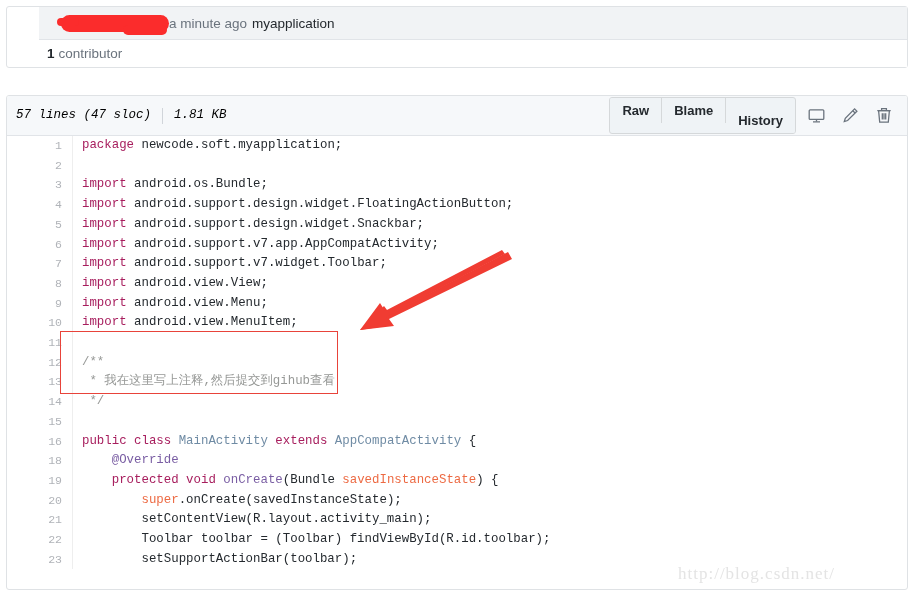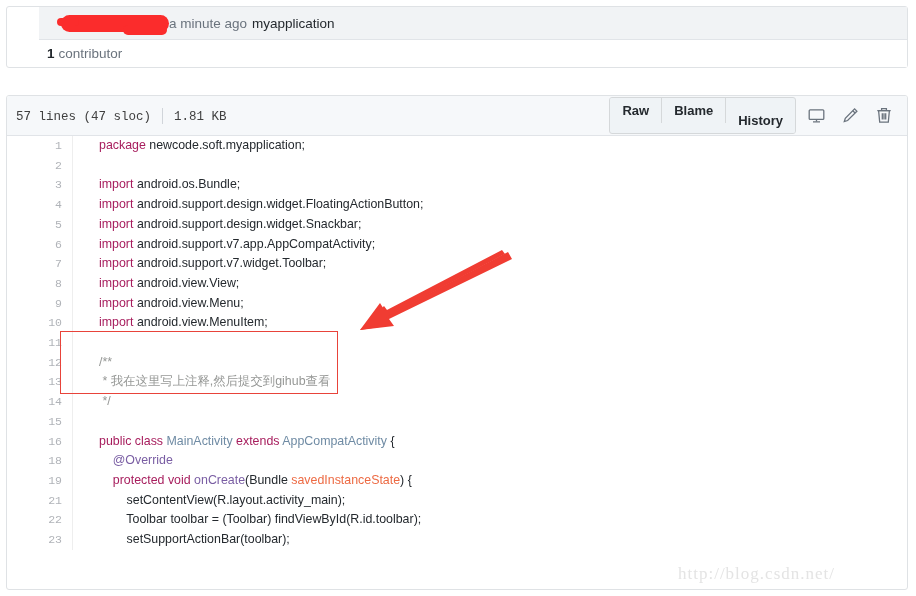--- a/index.html
+++ b/index.html
@@ -108,23 +108,24 @@
     background: #f6f8fa;
     border-bottom: 1px solid #e1e4e8;
     display: flex;
     align-items: center;
     padding: 0 9px;
     box-sizing: border-box;
   }
   .blob-meta {
     font-family: "Liberation Mono", monospace;
     font-size: 12.5px;
-    color: #404040;
-    display: flex;
-    align-items: flex-end;
+    color: #000000;
+    display: flex;
+    align-items: flex-start;
+    font-style: italic;
   }
   .meta-sep {
     display: inline-block;
     width: 1px;
     height: 16px;
     background: #d1d5da;
     margin: 0 11px;
   }
   .blob-actions {
     margin-left: auto;
@@ -183,22 +184,22 @@
     font-size: 11.5px;
     color: #b0b3b8;
     vertical-align: top;
     line-height: 17.7px;
     height: 17.7px;
     user-select: none;
     background: #ffffff;
     border-right: 1px solid #eeeeee;
   }
   td.lc {
-    padding-left: 26px;
-    font-family: Liberation Sans, sans-serif;
+    padding-left: 9px;
+    font-family: Liberation Mono, monospace;
     font-size: 12.4px;
     color: #24292e;
     white-space: pre;
     vertical-align: top;
     line-height: 17.7px;
     height: 17.7px;
   }
   
   .k  { color: #a71d5d; }           
   .tc { color: #6f8ba4; }           
@@ -364,20 +365,24 @@
           </tr>
           <tr>
             <td class="ln">18</td>
             <td class="lc"><span class="p">    </span><span class="f">@Override</span></td>
           </tr>
           <tr>
             <td class="ln">19</td>
             <td class="lc"><span class="p">    </span><span class="k">protected</span><span class="p"> </span><span class="k">void</span><span class="p"> </span><span class="f">onCreate</span><span class="p">(Bundle </span><span class="v">savedInstanceState</span><span class="p">) {</span></td>
           </tr>
           <tr>
+            <td class="ln">20</td>
+            <td class="lc"><span class="p">        </span><span class="v">super</span><span class="p">.onCreate(savedInstanceState);</span></td>
+          </tr>
+          <tr>
             <td class="ln">21</td>
             <td class="lc"><span class="p">        setContentView(R.layout.activity_main);</span></td>
           </tr>
           <tr>
             <td class="ln">22</td>
             <td class="lc"><span class="p">        Toolbar toolbar = (Toolbar) findViewById(R.id.toolbar);</span></td>
           </tr>
           <tr>
             <td class="ln">23</td>
             <td class="lc"><span class="p">        setSupportActionBar(toolbar);</span></td>

